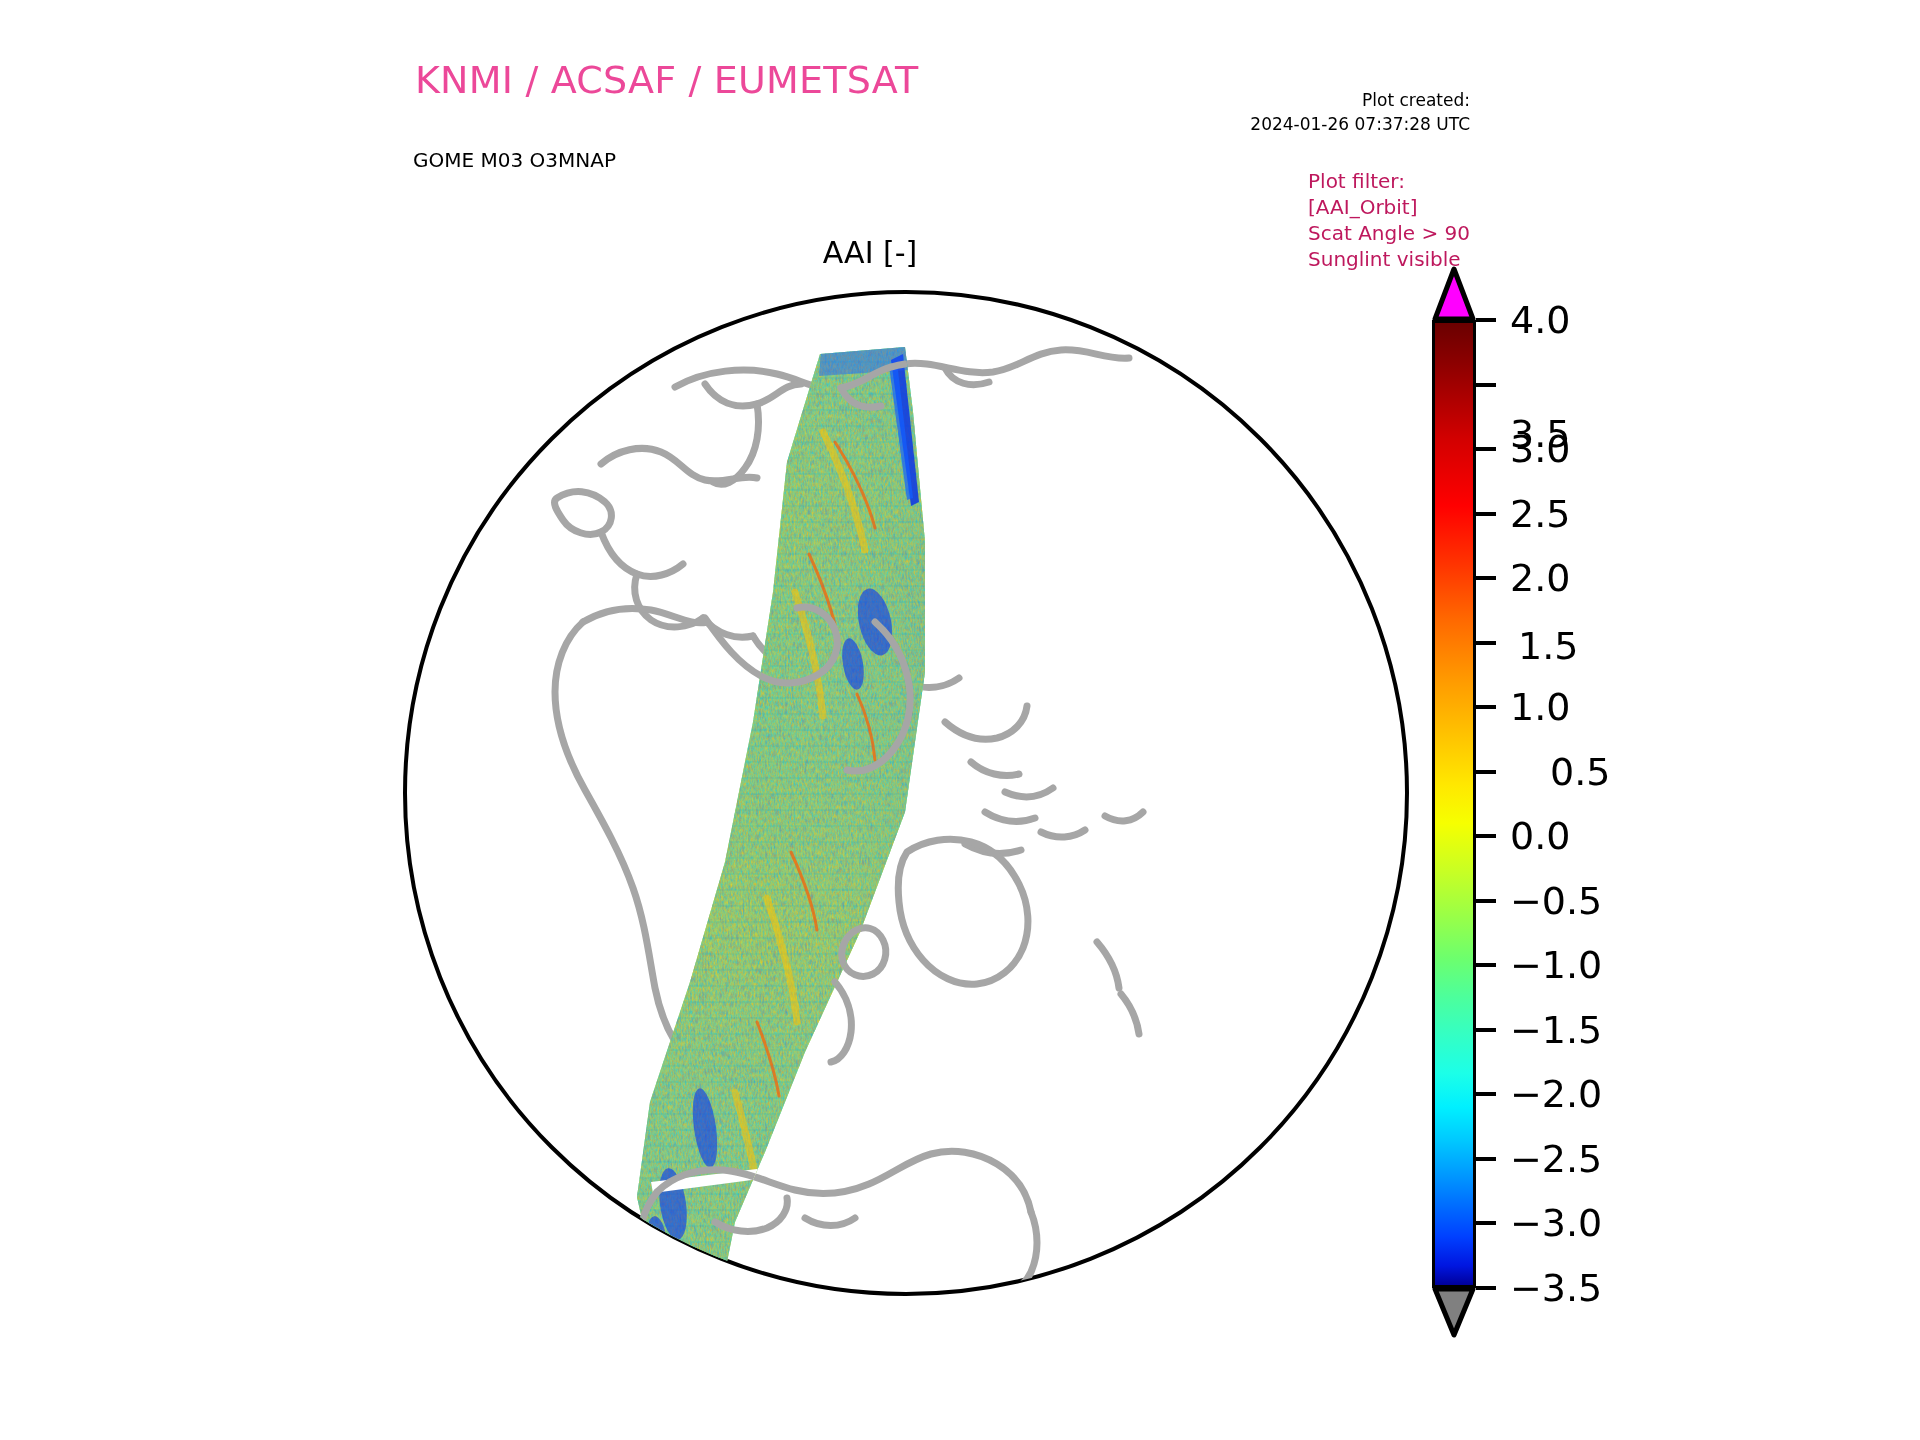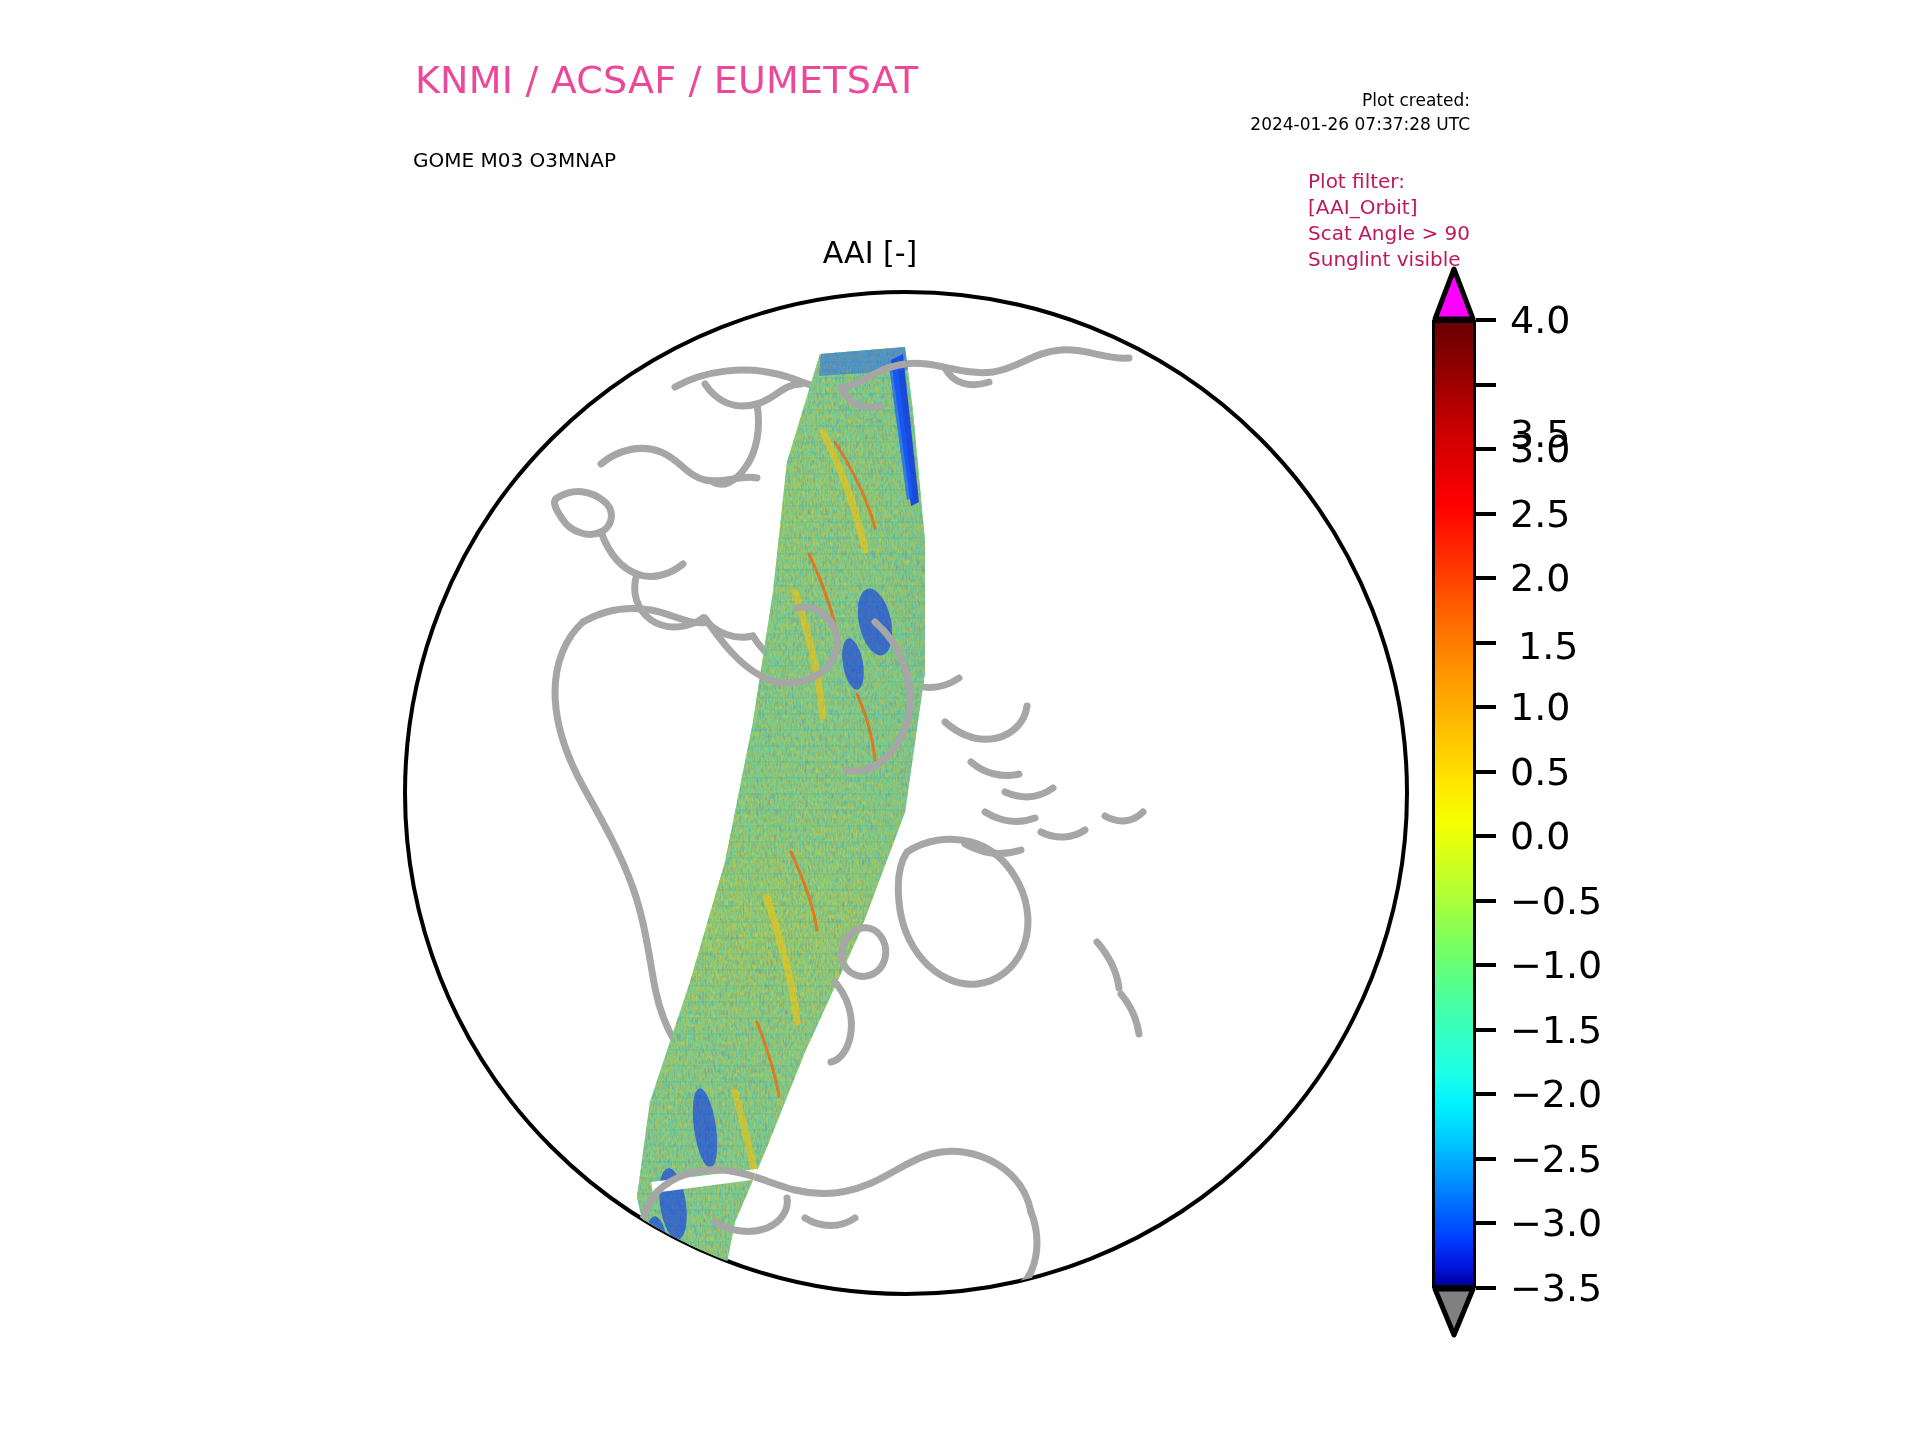--- a/index.html
+++ b/index.html
@@ -309,21 +309,21 @@
       <div class="cb-label" style="top: 150.067px;">3.0</div>
       <div class="cb-tick" style="top: 231.6px;"></div>
       <div class="cb-label" style="top: 214.6px;">2.5</div>
       <div class="cb-tick" style="top: 296.133px;"></div>
       <div class="cb-label" style="top: 279.133px;">2.0</div>
       <div class="cb-tick" style="top: 360.667px;"></div>
       <div class="cb-label" style="top: 347px; margin-left: 8px;">1.5</div>
       <div class="cb-tick" style="top: 425.2px;"></div>
       <div class="cb-label" style="top: 408.2px;">1.0</div>
       <div class="cb-tick" style="top: 489.733px;"></div>
-      <div class="cb-label" style="top: 472.733px;">0.5</div>
+      <div class="cb-label" style="top: 472.733px; margin-left: 40px;">0.5</div>
       <div class="cb-tick" style="top: 554.267px;"></div>
       <div class="cb-label" style="top: 537.267px;">0.0</div>
       <div class="cb-tick" style="top: 618.8px;"></div>
       <div class="cb-label" style="top: 601.8px;">−0.5</div>
       <div class="cb-tick" style="top: 683.333px;"></div>
       <div class="cb-label" style="top: 666.333px;">−1.0</div>
       <div class="cb-tick" style="top: 747.867px;"></div>
       <div class="cb-label" style="top: 730.867px;">−1.5</div>
       <div class="cb-tick" style="top: 812.4px;"></div>
       <div class="cb-label" style="top: 795.4px;">−2.0</div>

